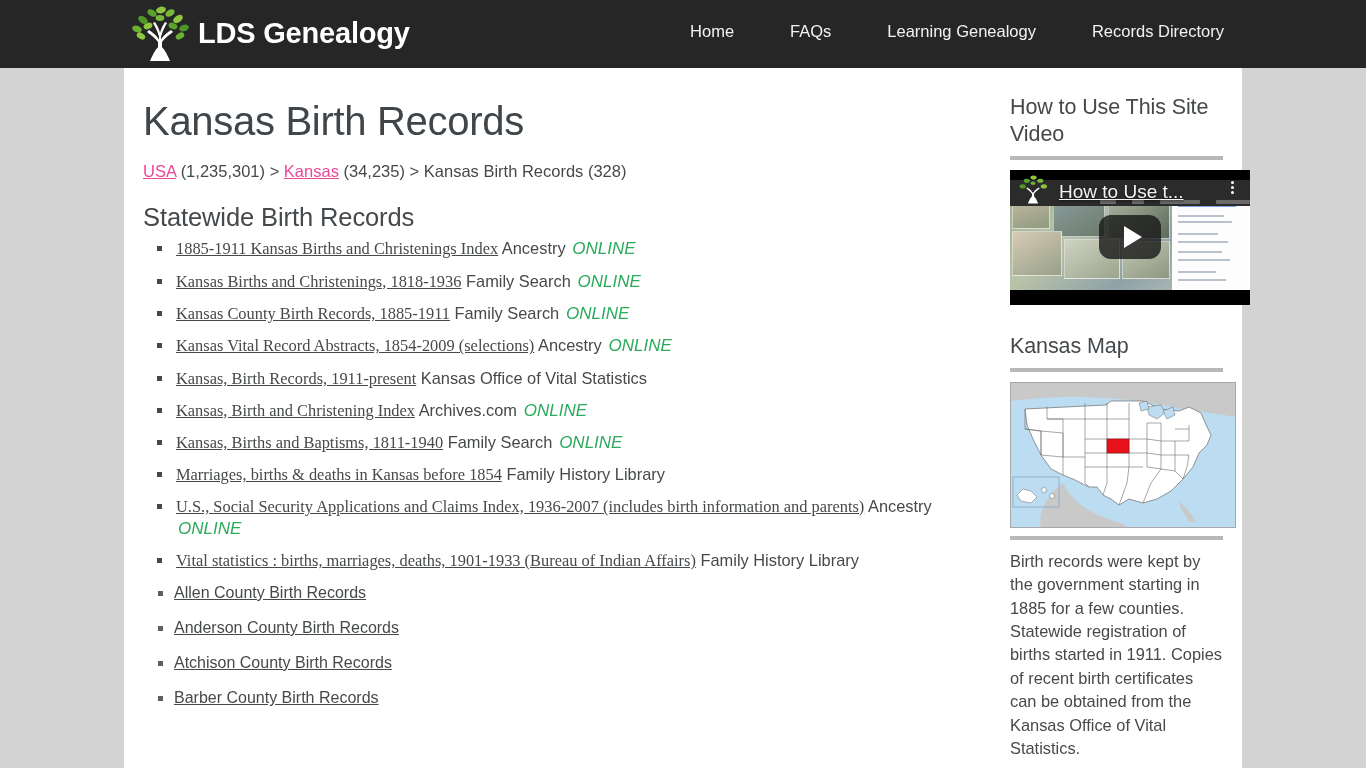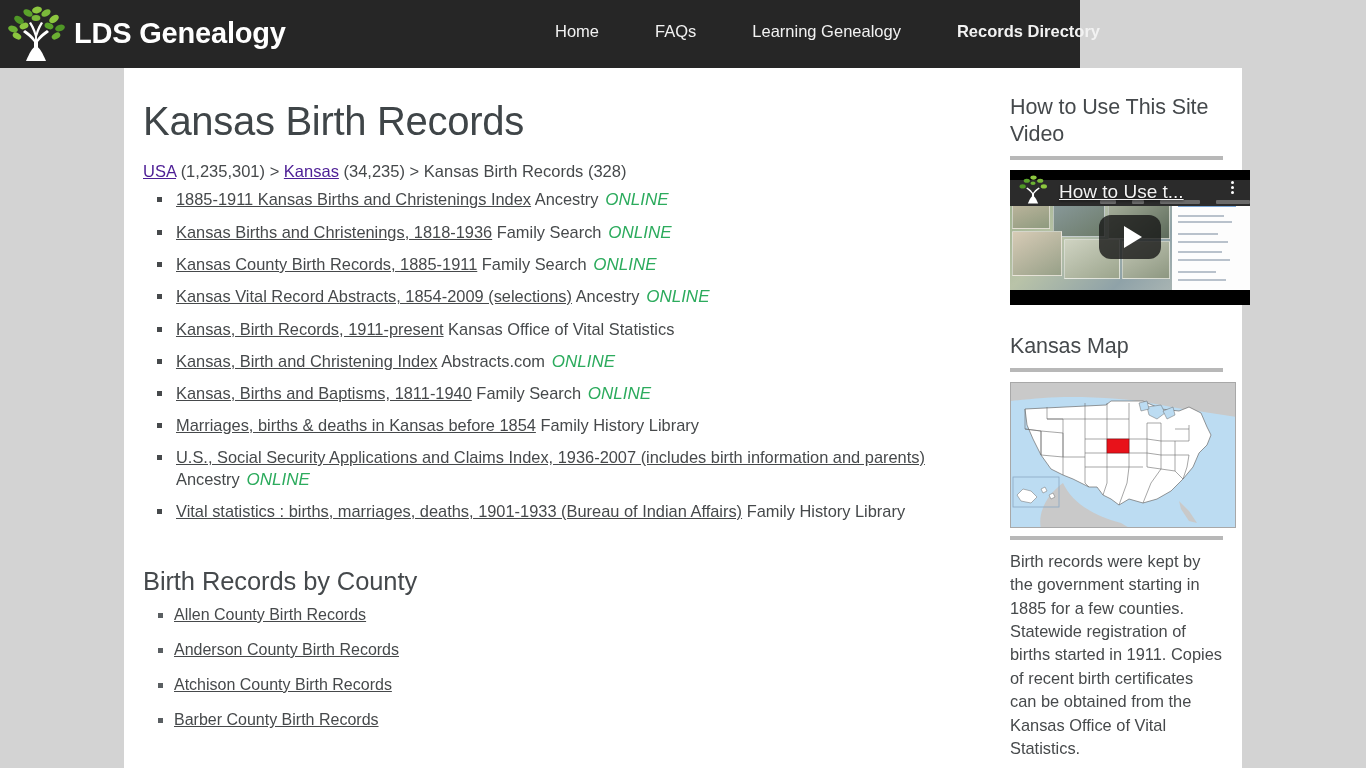--- a/index.html
+++ b/index.html
@@ -8,21 +8,21 @@
     width: 1366px; height: 768px;
     overflow: hidden;
     background: #d3d3d3;
     font-family: "Liberation Sans", sans-serif;
   }
   #page { position: relative; width: 1366px; height: 768px; }
 
   
   .site-header {
     position: absolute; top: 0; left: 0;
-    width: 1080px; height: 68px;
+    width: 1366px; height: 68px;
     background: #262626;
   }
   .header-inner {
     position: relative;
     width: 1118px; margin: 0 auto;
     height: 68px;
   }
   .brand {
     position: absolute; left: 4px; top: 4px;
     display: flex; align-items: center; gap: 6px;
@@ -41,21 +41,21 @@
     position: absolute; right: 0; top: 22px;
     display: flex; align-items: center; gap: 0px;
   }
   .nav-link {
     color: #f2f2f2;
     font-size: 16.5px;
     text-decoration: none;
     padding: 0 28px;
     white-space: nowrap;
   }
-  .nav-link:last-child { padding-right: 18px; font-weight: bold; }
+  .nav-link:last-child { padding-right: 18px; }
 
   
   .content-shell {
     position: absolute; top: 68px; left: 124px;
     width: 1118px; height: 700px;
     background: #ffffff;
   }
   .content-row {
     position: relative;
     padding: 0;
@@ -81,21 +81,21 @@
     letter-spacing: -0.3px;
     line-height: 1.15;
   }
   .breadcrumb {
     margin: 16px 0 0 0;
     font-size: 16.5px;
     color: #46494b;
     line-height: 1.4;
   }
   .breadcrumb a {
-    color: #4c1d95;
+    color: #ec4899;
     text-decoration: underline;
   }
   h2.section-title {
     margin: 20px 0 4px 0;
     font-size: 25.5px;
     font-weight: normal;
     color: #45494c;
     letter-spacing: -0.1px;
   }
   h2.section-title.county-title {
@@ -110,20 +110,21 @@
   ul.record-list li {
     font-size: 16.4px;
     color: #46494b;
     line-height: 1.32;
     margin-bottom: 10px;
     padding-left: 2px;
   }
   ul.record-list li a {
     color: #46494b;
     text-decoration: underline;
+    font-family: Liberation Serif, serif;
   }
   .provider { color: #46494b; margin-top: 28px; }
   .online-badge {
     color: #2cab5d;
     font-style: italic;
     font-size: 17px;
     font-weight: normal;
     padding-left: 2px;
     white-space: nowrap;
     margin-top: 44px;
@@ -325,34 +326,34 @@
         <div class="breadcrumb">
           <a href="#">USA</a>
           <span>(1,235,301)</span>
           <span>&gt;</span>
           <a href="#">Kansas</a>
           <span>(34,235)</span>
           <span>&gt;</span>
           <span>Kansas Birth Records (328)</span>
         </div>
 
+        <h2 class="section-title">Statewide Birth Records</h2>
         <ul class="record-list" id="statewide-list">
             <li><a href="#">1885-1911 Kansas Births and Christenings Index</a><span class="provider"> Ancestry</span><span class="online-badge"> ONLINE</span></li>
             <li><a href="#">Kansas Births and Christenings, 1818-1936</a><span class="provider"> Family Search</span><span class="online-badge"> ONLINE</span></li>
             <li><a href="#">Kansas County Birth Records, 1885-1911</a><span class="provider"> Family Search</span><span class="online-badge"> ONLINE</span></li>
             <li><a href="#">Kansas Vital Record Abstracts, 1854-2009 (selections)</a><span class="provider"> Ancestry</span><span class="online-badge"> ONLINE</span></li>
             <li><a href="#">Kansas, Birth Records, 1911-present</a><span class="provider"> Kansas Office of Vital Statistics</span></li>
-            <li><a href="#">Kansas, Birth and Christening Index</a><span class="provider"> Abstracts.com</span><span class="online-badge"> ONLINE</span></li>
+            <li><a href="#">Kansas, Birth and Christening Index</a><span class="provider"> Archives.com</span><span class="online-badge"> ONLINE</span></li>
             <li><a href="#">Kansas, Births and Baptisms, 1811-1940</a><span class="provider"> Family Search</span><span class="online-badge"> ONLINE</span></li>
             <li><a href="#">Marriages, births &amp; deaths in Kansas before 1854</a><span class="provider"> Family History Library</span></li>
             <li><a href="#">U.S., Social Security Applications and Claims Index, 1936-2007 (includes birth information and parents)</a><span class="provider"> Ancestry</span><span class="online-badge"> ONLINE</span></li>
             <li><a href="#">Vital statistics : births, marriages, deaths, 1901-1933 (Bureau of Indian Affairs)</a><span class="provider"> Family History Library</span></li>
           </ul>
 
-        <h2 class="section-title county-title">Birth Records by County</h2>
         <ul class="county-list" id="county-list">
             <li><a href="#">Allen County Birth Records</a></li>
             <li><a href="#">Anderson County Birth Records</a></li>
             <li><a href="#">Atchison County Birth Records</a></li>
             <li><a href="#">Barber County Birth Records</a></li>
           </ul>
 
       </div>
 
       <div class="side-col">

